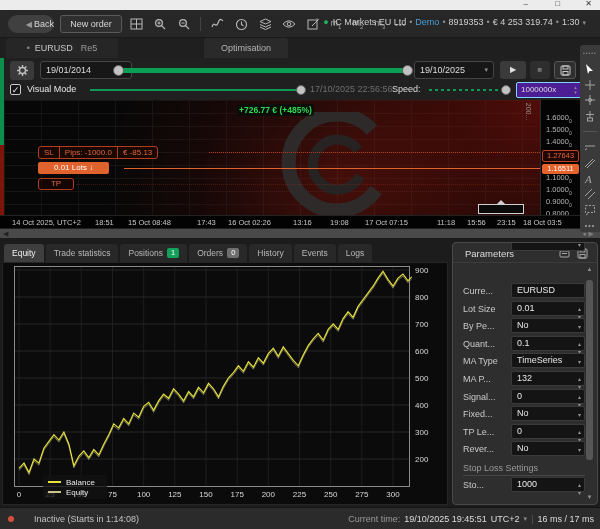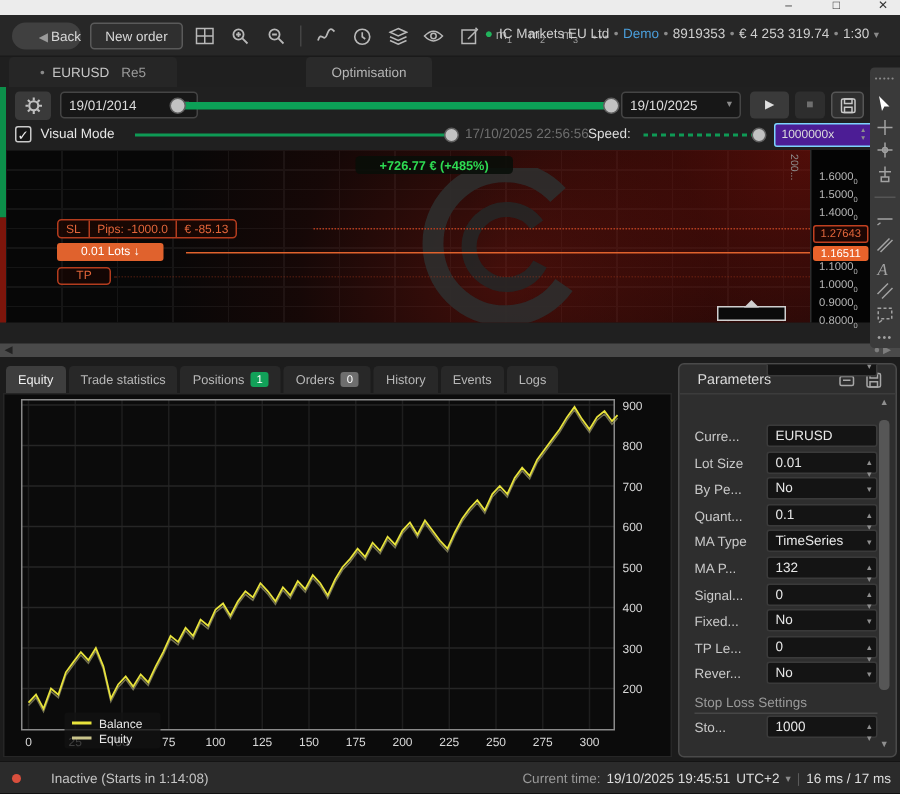--- a/index.html
+++ b/index.html
@@ -61,21 +61,21 @@
   .edge-red { position:absolute; left:0; top:145px; width:4px; height:70px; background:#7d150b; }
 
   
   .price-chart { position:absolute; left:4px; top:100px; width:536px; height:115px; overflow:hidden;
     background:
       radial-gradient(circle at 62% 75%, rgba(150,25,15,.42), rgba(90,12,6,.18) 40%, transparent 68%),
       radial-gradient(circle at 100% 0%, rgba(140,18,10,.55), transparent 42%),
       repeating-linear-gradient(to right,#151515 0 1px,transparent 1px 37px),
       repeating-linear-gradient(to bottom,#151515 0 1px,transparent 1px 13px),
       #070707; }
-  .pl-pill { position:absolute; left:233px; top:4px; padding:1px 16px; background:rgba(8,14,8,.88); border-radius:3px; color:#2edb52; font-size:8.5px; font-weight:bold; }
+  .pl-pill { position:absolute; left:233px; top:4px; padding:1px 2px; background:rgba(8,14,8,.88); border-radius:3px; color:#2edb52; font-size:8.5px; font-weight:bold; }
   .sl-box { position:absolute; left:34px; top:46px; height:13px; display:flex; align-items:stretch; border:1px solid #b33c1e; border-radius:3px; background:rgba(28,7,3,.82); color:#e2653a; font-size:8px; }
   .sl-box span { padding:0 5px; line-height:11px; }
   .sl-box span + span { border-left:1px solid #b33c1e; }
   .sl-line { position:absolute; left:205px; top:52px; width:331px; border-top:1px dotted #b33c1e; }
   .pos-label { position:absolute; left:34px; top:62px; height:12px; background:#e0622d; border-radius:2px; color:#fff; font-size:8px; line-height:12px; padding:0 16px; }
   .pos-line { position:absolute; left:120px; top:68px; width:416px; border-top:1px solid #e0622d; }
   .tp-box { position:absolute; left:34px; top:78px; width:36px; height:12px; border:1px solid #b33c1e; border-radius:3px; color:#e2653a; font-size:8px; line-height:10px; text-align:center; background:rgba(28,7,3,.6); }
   .tp-line { position:absolute; left:72px; top:84px; width:464px; border-top:1px dotted rgba(179,60,30,.3); }
   .scale-note { position:absolute; right:2px; top:8px; color:#8f8f8f; font-size:7px; transform:rotate(90deg); transform-origin:center; }
   .tl-marker { position:absolute; left:474px; top:104px; width:46px; height:10px; border:1px solid #cfcfcf; background:#0a0a0a; }
@@ -307,20 +307,34 @@
     <div class="p-tag cur" id="cur-price-tag" style="top: 63.6868px;">1.16511</div>
   <div class="p-tick" style="top: 12.5px;">1.6000<span class="sub">0</span></div>
       <div class="p-tick" style="top: 24.5px;">1.5000<span class="sub">0</span></div>
       <div class="p-tick" style="top: 36.5px;">1.4000<span class="sub">0</span></div>
       <div class="p-tick" style="top: 72.5px;">1.1000<span class="sub">0</span></div>
       <div class="p-tick" style="top: 84.5px;">1.0000<span class="sub">0</span></div>
       <div class="p-tick" style="top: 96.5px;">0.9000<span class="sub">0</span></div>
       <div class="p-tick" style="top: 108.5px;">0.8000<span class="sub">0</span></div>
     </div>
 
+  <div class="time-axis" id="time-axis">
+      <div class="t-tick" style="left: 12px;">14 Oct 2025, UTC+2</div>
+      <div class="t-tick" style="left: 95px;">18:51</div>
+      <div class="t-tick" style="left: 128px;">15 Oct 08:48</div>
+      <div class="t-tick" style="left: 197px;">17:43</div>
+      <div class="t-tick" style="left: 228px;">16 Oct 02:26</div>
+      <div class="t-tick" style="left: 293px;">13:16</div>
+      <div class="t-tick" style="left: 330px;">19:08</div>
+      <div class="t-tick" style="left: 365px;">17 Oct 07:15</div>
+      <div class="t-tick" style="left: 437px;">11:18</div>
+      <div class="t-tick" style="left: 467px;">15:56</div>
+      <div class="t-tick" style="left: 497px;">23:15</div>
+      <div class="t-tick" style="left: 523px;">18 Oct 03:5</div>
+    </div>
 
   <div class="hscroll">
     <span class="larr">◀</span>
     <span class="rdots">● ▶</span>
   </div>
 
   <div class="draw-bar" id="draw-bar">
       <span class="d-icon">
         <span class="d-grip">•••••</span>
       </span>

